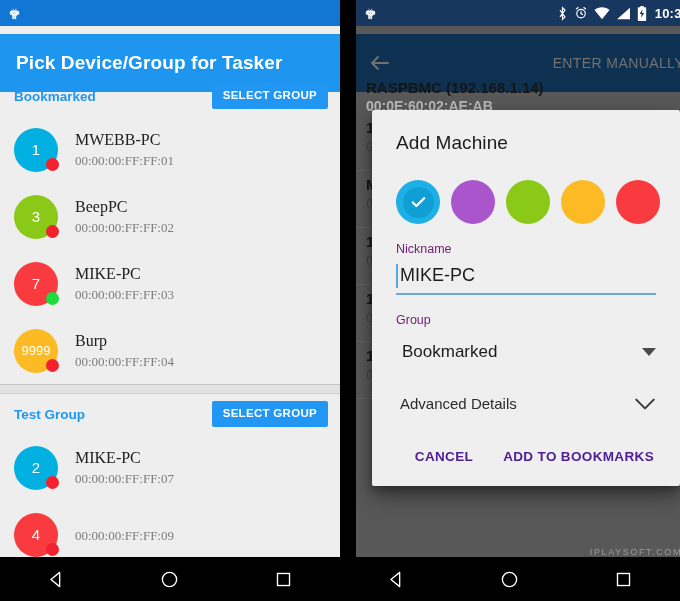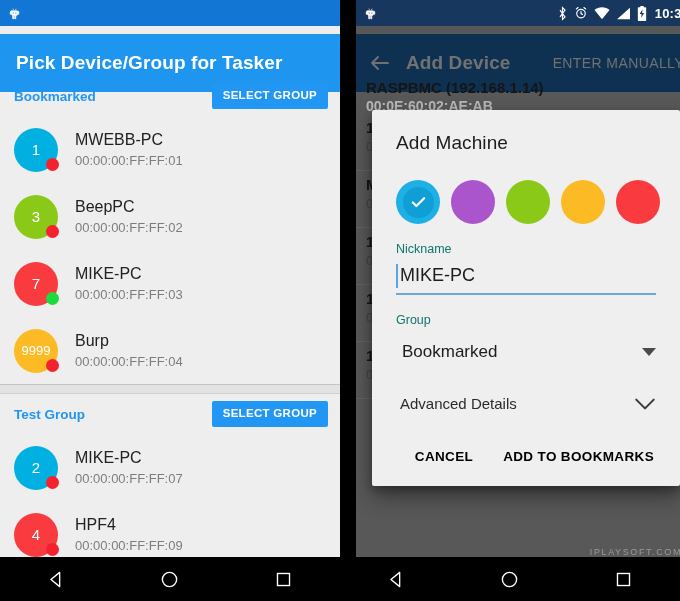--- a/index.html
+++ b/index.html
@@ -69,21 +69,21 @@
   .avatar{
     width:44px;height:44px;border-radius:50%;
     display:flex;align-items:center;justify-content:center;
     color:#fff;font-size:15px;
   }
   .avatar.small-num{font-size:13px;}
   .status-dot{
     position:absolute;right:-1px;bottom:1px;
     width:13px;height:13px;border-radius:50%;
   }
-  .row-text{margin-left:17px;min-width:0;}
+  .row-text{margin-left:17px;min-width:0;font-family:Liberation Serif, serif;}
   .row-title{color:#212121;font-size:16px;line-height:20px;}
   .row-sub{color:#7d7d7d;font-size:13px;line-height:19px;margin-top:1px;}
 
   .section-divider{
     height:8px;background:#e2e2e2;
     border-top:1px solid #c4c4c4;border-bottom:1px solid #cfcfcf;
   }
 
   
   .bg-list{position:absolute;top:76px;left:0;right:0;bottom:0;}
@@ -108,21 +108,21 @@
   .dlg-title{font-size:19px;color:#1c1c1c;letter-spacing:.1px;}
   .swatches{display:flex;gap:11px;margin-top:26px;}
   .swatch{
     width:44px;height:44px;border-radius:50%;flex:0 0 auto;
     display:flex;align-items:center;justify-content:center;cursor:pointer;
   }
   .swatch .ring{
     width:31px;height:31px;border-radius:50%;
     display:flex;align-items:center;justify-content:center;
   }
-  .field-label{font-size:12.5px;color:#0f766e;margin-top:18px;}
+  .field-label{font-size:12.5px;color:#701a75;margin-top:18px;}
   .field-input{
     position:relative;font-size:18px;color:#1c1c1c;
     padding:6px 0 7px 4px;border-bottom:2px solid #6aa8dd;
     margin-top:3px;
   }
   .caret{
     position:absolute;left:0;top:5px;width:2px;height:24px;background:#5aa7e0;
   }
   .spinner{
     display:flex;align-items:center;margin-top:8px;
@@ -130,21 +130,21 @@
   }
   .spinner-val{font-size:17px;color:#1c1c1c;}
   .caret-down{margin-left:auto;}
   .advanced{
     display:flex;align-items:center;margin-top:22px;padding:4px 0 4px 4px;
   }
   .advanced-label{font-size:15px;color:#2b2b2b;}
   .chev{margin-left:auto;}
   .dlg-actions{display:flex;justify-content:flex-end;gap:26px;margin-top:30px;padding-bottom:10px;}
   .dlg-btn{
-    background:none;border:0;color:#000000;font-size:13.5px;font-weight:bold;
+    background:none;border:0;color:#4c1d95;font-size:13.5px;font-weight:bold;
     letter-spacing:.35px;cursor:pointer;padding:4px 2px;line-height:1;
   }
 
   
   .watermark{
     position:absolute;right:14px;bottom:44px;text-align:center;
     color:#9a9a9a;user-select:none;
   }
   .wm-cn{font-size:21px;font-weight:bold;letter-spacing:3px;line-height:1.05;}
   .wm-en{font-size:9px;letter-spacing:1.6px;margin-top:5px;}
@@ -246,21 +246,20 @@
           <div class="row-sub">00:00:00:FF:FF:07</div>
         </div>
       </div>
 
       <div class="row">
         <div class="avatar-wrap">
           <div class="avatar" id="av11" style="background: rgb(249, 58, 63);">4</div>
           <div class="status-dot" id="sd11" style="background: rgb(244, 33, 46);"></div>
         </div>
         <div class="row-text">
-          <div class="row-title">HPF4</div>
           <div class="row-sub">00:00:00:FF:FF:09</div>
         </div>
       </div>
 
     </div>
   </div>
 
   <div class="panel right">
 
     <div class="statusbar navy">
@@ -290,21 +289,20 @@
           <path d="M6.6 4L3.2 9.6h2.3L5 14.3l3.5-5.8H6.1L6.6 4z" fill="#17375e"></path>
         </svg>
         <span class="sb-clock">10:36</span>
       </div>
     </div>
 
     <div class="toolbar navy">
       <svg class="back-arrow" viewBox="0 0 24 24" fill="none" stroke="#8e8e8e" stroke-width="1.9" stroke-linecap="round" stroke-linejoin="round">
         <path d="M20 12H4M10 6l-6 6 6 6"></path>
       </svg>
-      <span class="tb-title dim">Add Device</span>
       <span class="tb-action">ENTER MANUALLY</span>
     </div>
 
     <div class="bg-list">
       <div class="bg-head">
         <div class="bg-head-title">RASPBMC (192.168.1.14)</div>
         <div class="bg-head-sub">00:0E:60:02:AE:AB</div>
       </div>
       <div class="bg-row">
         <div class="bg-row-title">1</div>

